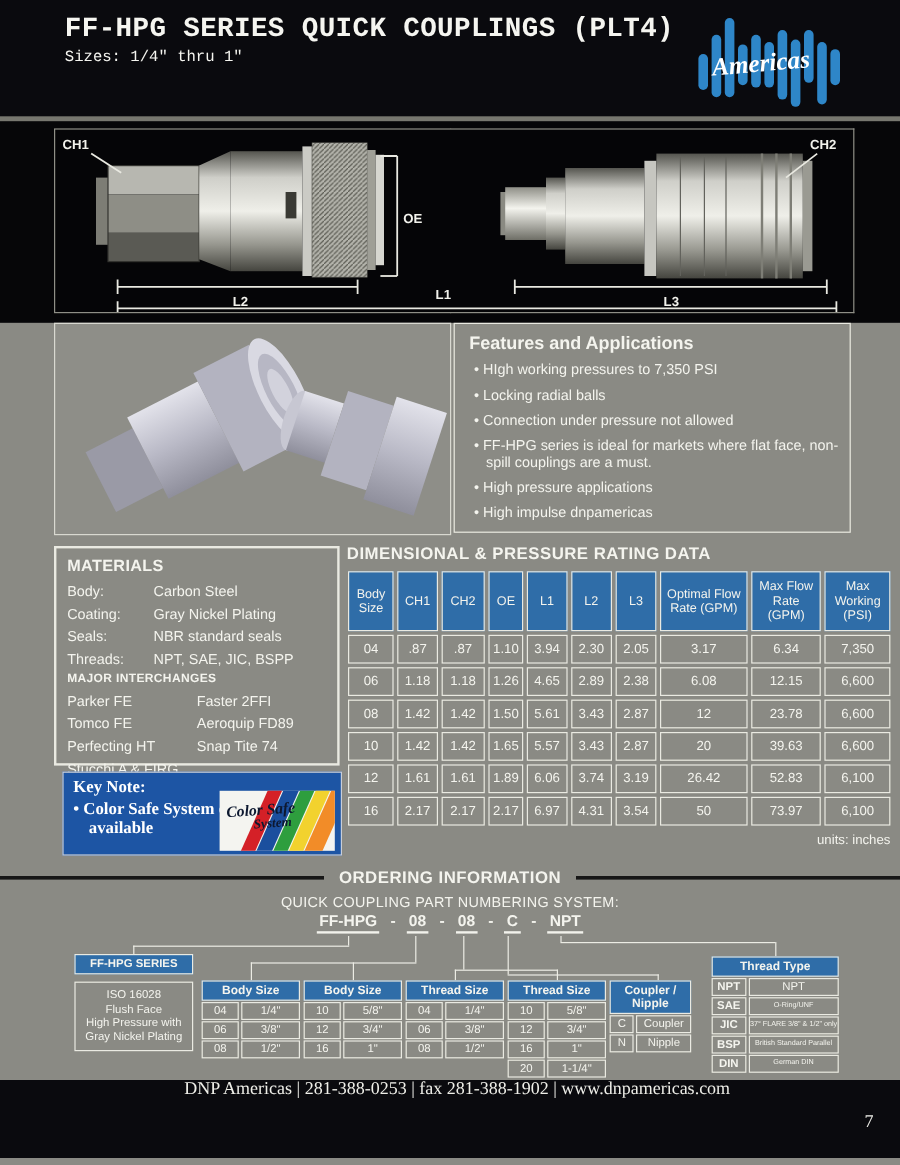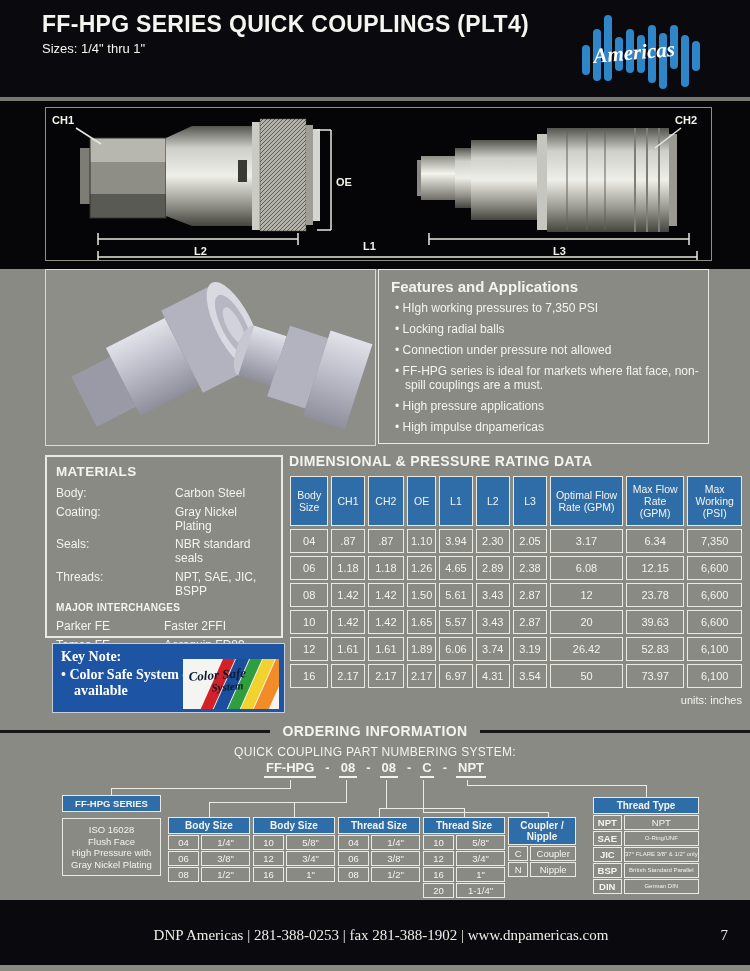--- a/index.html
+++ b/index.html
@@ -1,21 +1,21 @@
 <!DOCTYPE html>
 <html><head>
 <meta charset="utf-8">
 <style>
   html,body{margin:0;padding:0;background:#555;}
   .page{position:relative;width:750px;height:971px;margin:0 auto;background:#8a8a84;
         font-family:"Liberation Sans",sans-serif;overflow:hidden;}
 
   
   .hdr{position:absolute;top:0;left:0;width:750px;height:97px;background:#0a0a0e;}
-  .hdr-inner{padding:11px 0 0 42px;color:#f5f5f0;font-family:Liberation Sans, sans-serif;}
+  .hdr-inner{padding:11px 0 0 54px;color:#f5f5f0;font-family:Liberation Mono, monospace;}
   .hdr-title{font-size:23px;font-weight:bold;letter-spacing:.3px;}
   .hdr-sub1{font-size:14px;margin-top:6px;}
   .hdr-sub2{font-size:13px;margin-top:3px;}
   .logo{position:absolute;top:1px;right:22px;width:150px;height:94px;}
 
   
   .photos{position:absolute;top:97px;left:0;width:750px;height:168px;background:#060608;border-top:4px solid #77776f;}
   .pbox{position:absolute;top:6px;height:152px;border:1px solid #8f8f87;background:#050507;}
   .pbox-l{left:45px;width:329px;}
   .pbox-r{left:375px;width:336px;border-left:none;}
@@ -29,21 +29,21 @@
   .feat-title{font-size:15px;font-weight:bold;margin:8px 0 6px 12px;}
   .feat-list{list-style:none;margin:0;padding:0 8px 0 16px;}
   .feat-list li{font-size:12px;line-height:14px;margin-bottom:7px;padding-left:10px;text-indent:-10px;}
   .feat-list li::before{content:"• ";}
 
   
   .datarow{position:absolute;top:450px;left:0;width:750px;height:268px;}
   .matbox{position:absolute;left:45px;top:5px;width:238px;height:183px;border:2px solid #eaeae2;
           box-sizing:border-box;color:#f4f4ee;padding:7px 9px;}
   .mat-title{font-size:13.5px;font-weight:bold;letter-spacing:.3px;margin-bottom:7px;}
-  .mat-row{display:flex;font-size:12px;margin-bottom:4.5px;gap:47px;}
+  .mat-row{display:flex;font-size:12px;margin-bottom:4.5px;}
   .mat-label{width:72px;flex:none;}
   .int-title{font-size:10px;font-weight:bold;letter-spacing:.3px;margin:3px 0 6px 0;}
   .int-row{display:flex;font-size:12px;margin-bottom:5px;}
   .int-l{width:108px;flex:none;}
 
   .keynote{position:absolute;left:52px;top:193px;width:233px;height:70px;background:#1d55a4;
            border:1px solid #c9ced8;box-sizing:border-box;color:#fff;
            font-family:"Liberation Serif",serif;padding:5px 8px;}
   .kn-title{font-size:14px;font-weight:bold;}
   .kn-line1{font-size:14px;font-weight:bold;margin-top:2px;}
@@ -95,21 +95,21 @@
 
   .series{position:absolute;left:62px;top:15px;width:99px;}
   .series-header{background:#2f6da8;border:1px solid #eaeae2;text-align:center;font-size:9.5px;
                  font-weight:bold;padding:2px 0;line-height:11px;color:#f4f4ee;}
   .series-body{margin-top:6px;border:1px solid #eaeae2;text-align:center;font-size:9.5px;
                line-height:11.5px;color:#f4f4ee;padding:5px 1px;}
 
   
   .footer{position:absolute;top:900px;left:0;width:750px;height:65px;background:#0a0a0e;
           color:#eeeee8;font-family:"Liberation Serif",serif;}
-  .footer-text{text-align:center;font-size:15px;padding-top:27px;margin-left:12px;}
+  .footer-text{text-align:center;font-size:15px;margin-left:12px;}
   .page-num{position:absolute;right:22px;top:27px;font-size:15px;}
   .bottom-strip{position:absolute;bottom:0;left:0;width:750px;height:6px;background:#8a8a84;}
 
   svg text{font-family:"Liberation Sans",sans-serif;}
 </style>
 </head>
 <body>
 
 <div class="page">
 

